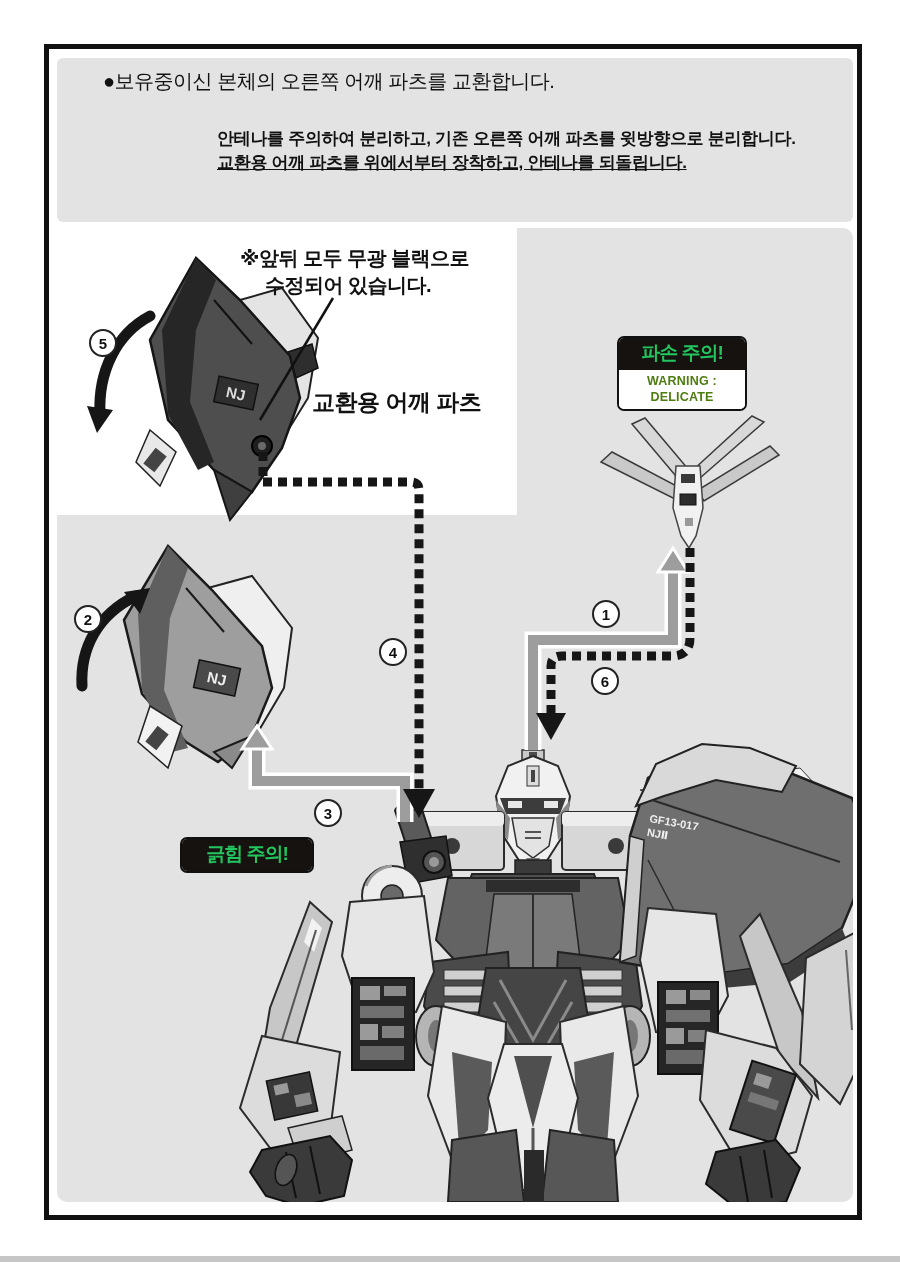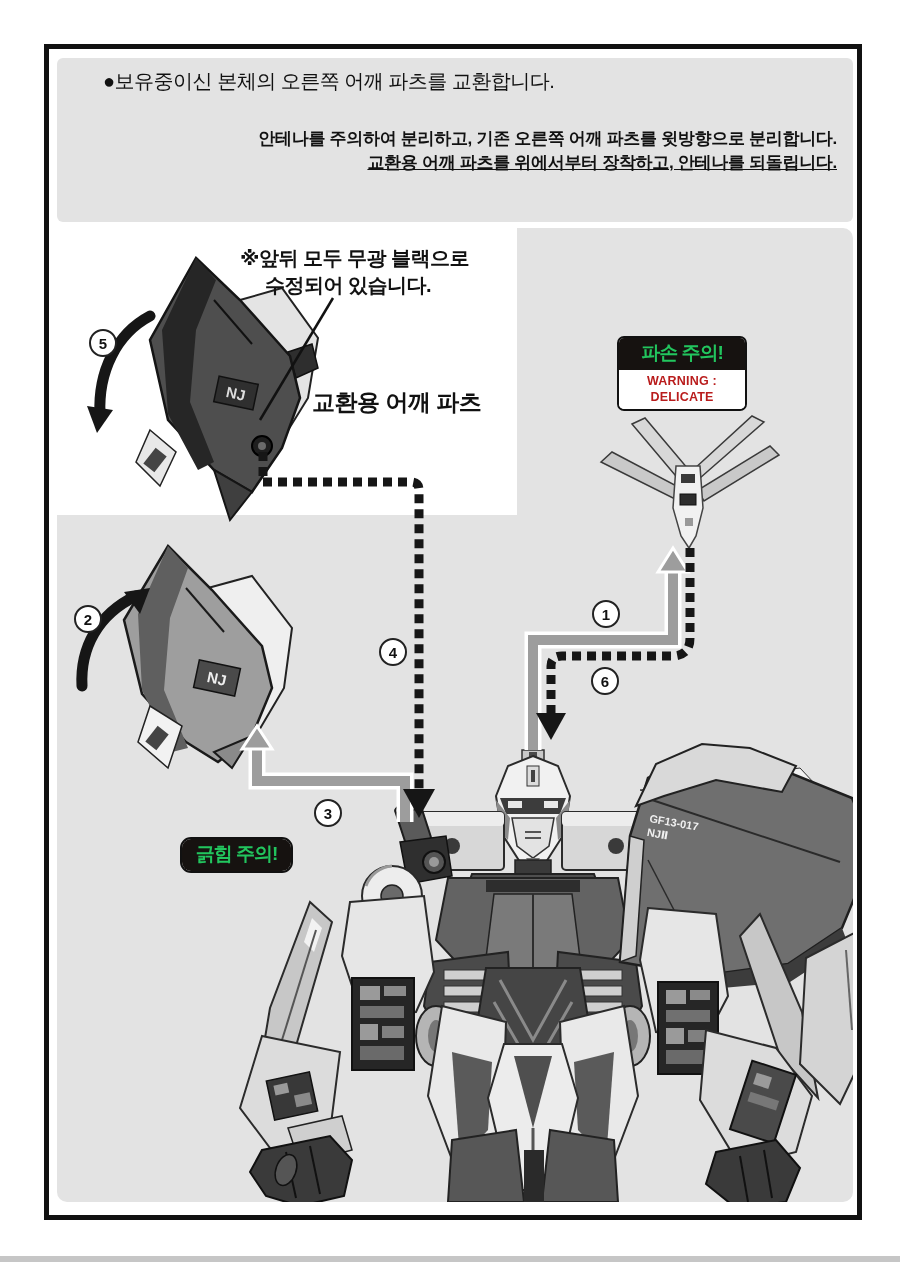--- a/index.html
+++ b/index.html
@@ -9,34 +9,34 @@
   
   .frame{left:44px;top:44px;width:808px;height:1166px;border:5px solid #111;background:#fff;}
   
   .panel{background:#e3e3e3;}
   .header-panel{left:57px;top:58px;width:796px;height:164px;border-radius:6px;}
   .main-panel{left:57px;top:228px;width:796px;height:974px;border-radius:10px;}
   .white-box{left:57px;top:228px;width:460px;height:287px;background:#ffffff;}
   .footer-bar{left:0;top:1256px;width:900px;height:6px;background:#c6c6c6;}
   
   .title{left:71px;top:68px;width:740px;font-size:20px;font-weight:normal;letter-spacing:-0.5px;margin-left:32px;}
-  .desc{left:217px;width:620px;font-size:17px;font-weight:bold;letter-spacing:-0.3px;text-align:right;}
+  .desc{left:217px;width:620px;font-size:17px;font-weight:bold;letter-spacing:-0.3px;}
   .desc1{top:127px;} .desc2{top:151px;text-decoration:underline;}
   .note{font-size:20px;font-weight:bold;letter-spacing:-0.5px;margin-left:12px;}
   .note1{left:228px;top:245px;} .note2{left:253px;top:272px;}
   .part-label{left:312px;top:387px;font-size:23px;font-weight:bold;letter-spacing:-0.5px;}
   
   .warnbox{border:2px solid #111;border-radius:7px;overflow:hidden;background:#fff;
            text-align:center;box-sizing:border-box;}
   .warnbox .whead{background:#161210;color:#22c55e;font-weight:bold;font-size:19px;
                   letter-spacing:-1px;padding:2px 0 4px 0;}
-  .warnbox .wbody{background:#fff;color:#b91c1c;font-weight:bold;font-size:12.5px;
+  .warnbox .wbody{background:#fff;color:#4d7c0f;font-weight:bold;font-size:12.5px;
                   line-height:16px;padding:3px 2px 4px 2px;letter-spacing:0.2px;}
   .warn-delicate{left:617px;top:336px;width:130px;}
-  .warn-rub{left:180px;top:837px;width:113px;border-radius:11px;}
+  .warn-rub{left:180px;top:837px;width:134px;}
   
   .step{width:24px;height:24px;border:2px solid #222;border-radius:50%;background:#fff;
         font-size:15px;font-weight:600;display:flex;align-items:center;justify-content:center;}
   svg{position:absolute;left:0;top:0;}
 </style>
 </head>
 <body>
 
 <div class="abs frame"></div>
 <div class="abs panel header-panel"></div>

